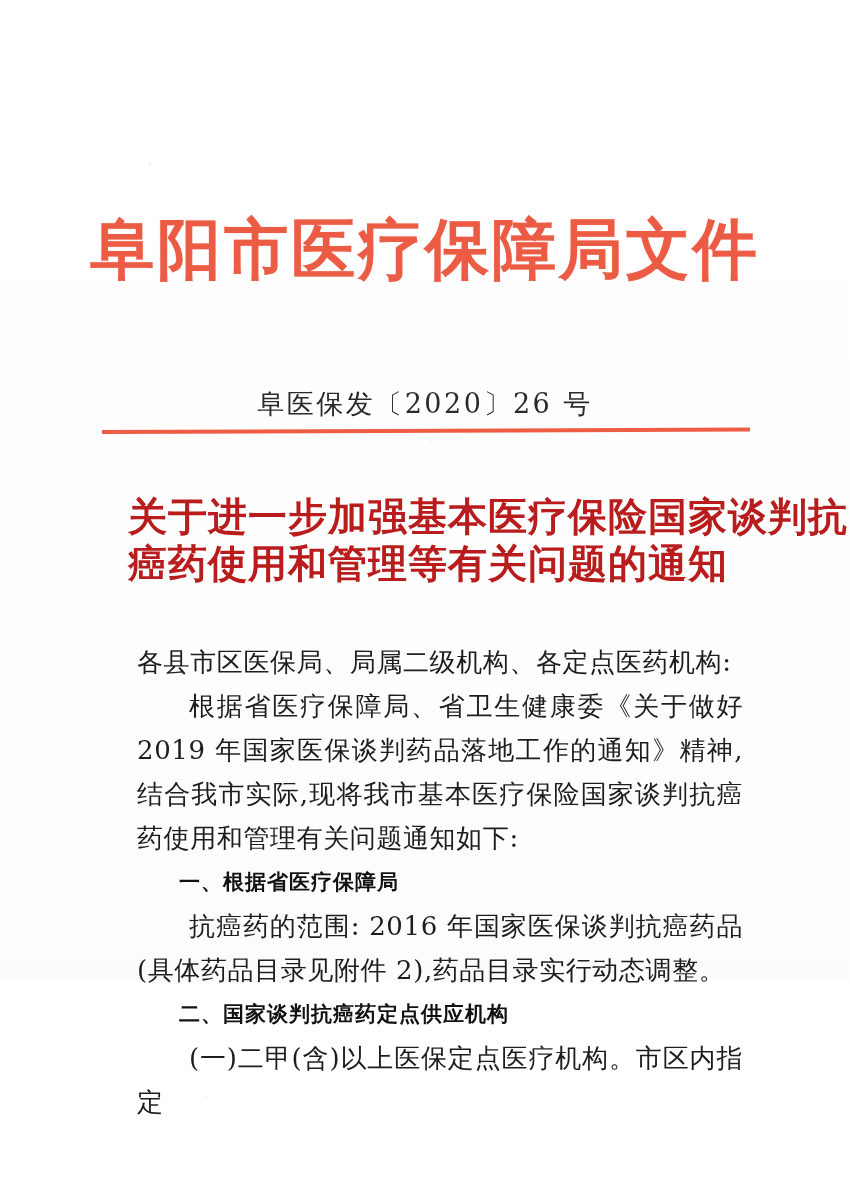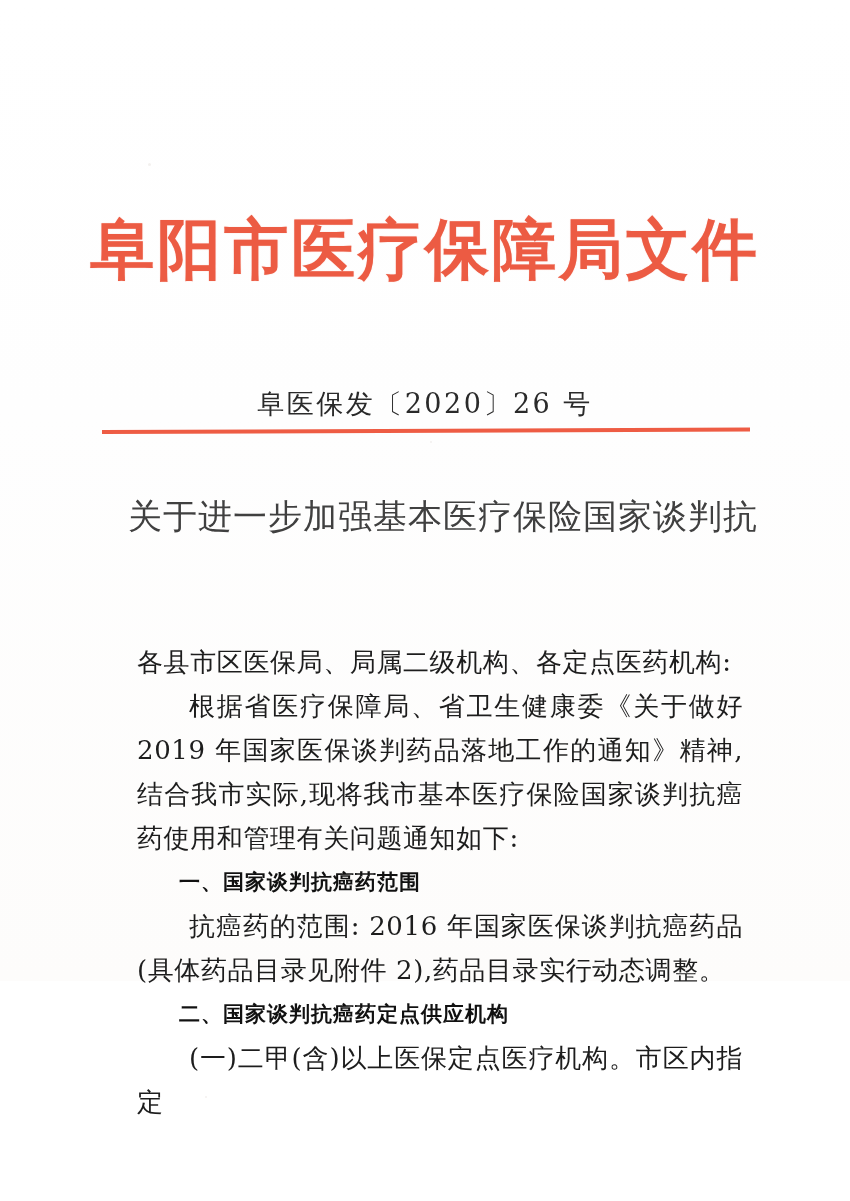--- a/index.html
+++ b/index.html
@@ -89,25 +89,25 @@
   }
 
   
   .doc-title {
     position: absolute;
     left: 128px;
     top: 493px;
     width: 594px;
     text-align: center;
     font-family: "DejaVu Serif", "Liberation Serif", serif;
-    font-weight: 400;
-    font-size: 34px;
+    font-weight: 700;
+    font-size: 39px;
     line-height: 47px;
     letter-spacing: 1px;
-    color: #404040;
+    color: #b91c1c;
   }
   .doc-title .tline { display: block; white-space: nowrap; }
 
   
   .body-block {
     position: absolute;
     left: 137px;
     top: 640px;
     width: 606px;
   }
@@ -157,28 +157,29 @@
     <div class="masthead">
       <span class="masthead-title">阜阳市医疗保障局文件</span>
     </div>
 
     <div class="doc-number">阜医保发〔2020〕26 号</div>
 
     <div class="red-rule"></div>
 
     <div class="doc-title">
       <span class="tline">关于进一步加强基本医疗保险国家谈判抗</span>
+      <span class="tline">癌药使用和管理等有关问题的通知</span>
     </div>
 
     <div class="body-block">
       <p class="para salutation">各县市区医保局、局属二级机构、各定点医药机构:</p>
 
       <p class="para indent">根据省医疗保障局、省卫生健康委《关于做好 2019 年国家医保谈判药品落地工作的通知》精神,结合我市实际,现将我市基本医疗保险国家谈判抗癌药使用和管理有关问题通知如下:</p>
 
-      <p class="heading">一、国家谈判抗癌药范围</p>
+      <p class="heading">一、根据省医疗保障局</p>
 
       <p class="para indent">抗癌药的范围: 2016 年国家医保谈判抗癌药品(具体药品目录见附件 2),药品目录实行动态调整。</p>
 
       <p class="heading">二、国家谈判抗癌药定点供应机构</p>
 
       <p class="para indent">(一)二甲(含)以上医保定点医疗机构。市区内指定</p>
     </div>
 
   </div>
 </div>

